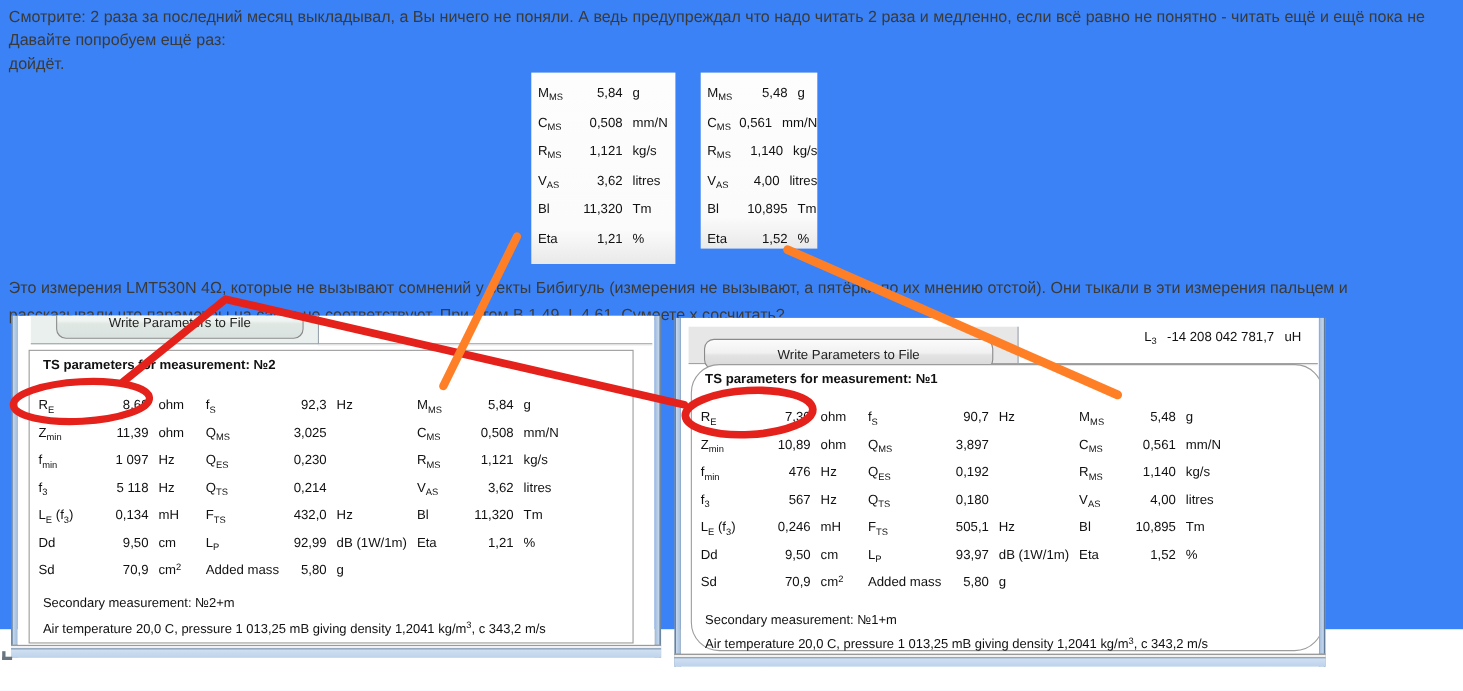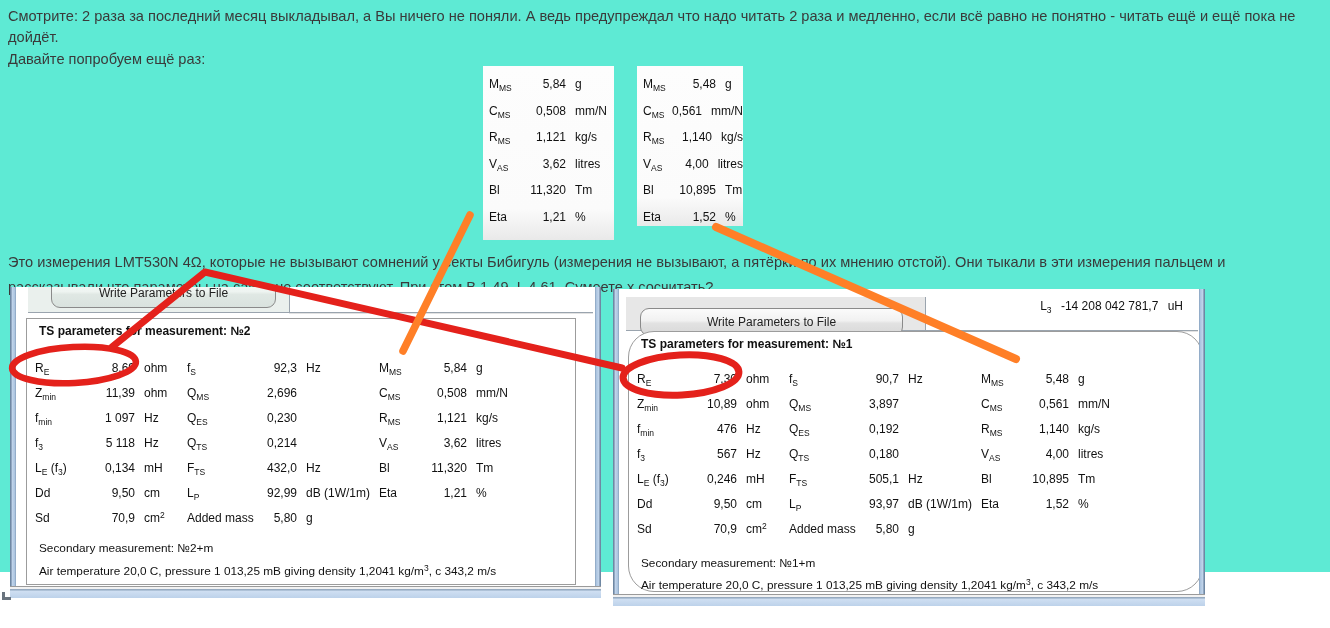--- a/index.html
+++ b/index.html
@@ -1,18 +1,18 @@
 <!DOCTYPE html>
 <html><head>
 <meta charset="utf-8">
 <style>
   * { margin:0; padding:0; box-sizing:border-box; }
   html,body { width:1330px; height:628px; background:#ffffff; overflow:hidden;
               font-family:"Liberation Sans", sans-serif; }
-  .page { position:relative; width:1330px; height:572px; background:#5eead4; }
+  .page { position:relative; width:1330px; height:572px; background:#3b82f6; }
 
   
   .forum-text { position:absolute; left:8px; color:#3a3a3a; font-size:14.6px; line-height:21px; }
   .forum-text div { white-space:nowrap; }
   #intro { top:6px; }
   #intro div:last-child { margin-top:1px; }
   #middle { top:250px; line-height:24.5px; }
 
   
   .mini { position:absolute; top:66px; color:#111; font-size:12px;
@@ -87,22 +87,22 @@
   #overlay { position:absolute; left:0; top:0; width:1330px; height:628px;
              pointer-events:none; z-index:50; }
 </style>
 </head>
 <body>
 
 <div class="page">
 
   <div id="intro" class="forum-text">
     <div>Смотрите: 2 раза за последний месяц выкладывал, а Вы ничего не поняли. А ведь предупреждал что надо читать 2 раза и медленно, если всё равно не понятно - читать ещё и ещё пока не</div>
+    <div>Давайте попробуем ещё раз:</div>
     <div>дойдёт.</div>
-    <div>Давайте попробуем ещё раз:</div>
   </div>
 
   <div id="mini-left" class="mini">
       <div class="mrow">
         <span class="plabel">M<sub>MS</sub></span>
         <span class="pval">5,84</span>
         <span class="punit">g</span>
       </div>
       <div class="mrow">
         <span class="plabel">C<sub>MS</sub></span>
@@ -217,21 +217,21 @@
             </div>
           </div>
         <div class="pcol c2">
             <div class="prow">
               <span class="plabel">f<sub>S</sub></span>
               <span class="pval">92,3</span>
               <span class="punit">Hz</span>
             </div>
             <div class="prow">
               <span class="plabel">Q<sub>MS</sub></span>
-              <span class="pval">2,696</span>
+              <span class="pval">3,025</span>
               <span class="punit"></span>
             </div>
             <div class="prow">
               <span class="plabel">Q<sub>ES</sub></span>
               <span class="pval">0,230</span>
               <span class="punit"></span>
             </div>
             <div class="prow">
               <span class="plabel">Q<sub>TS</sub></span>
               <span class="pval">0,214</span>

